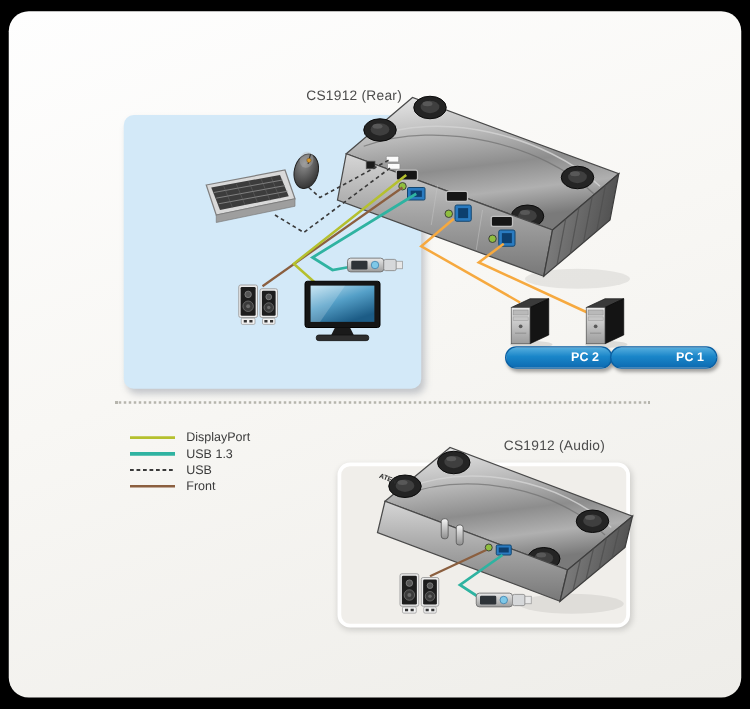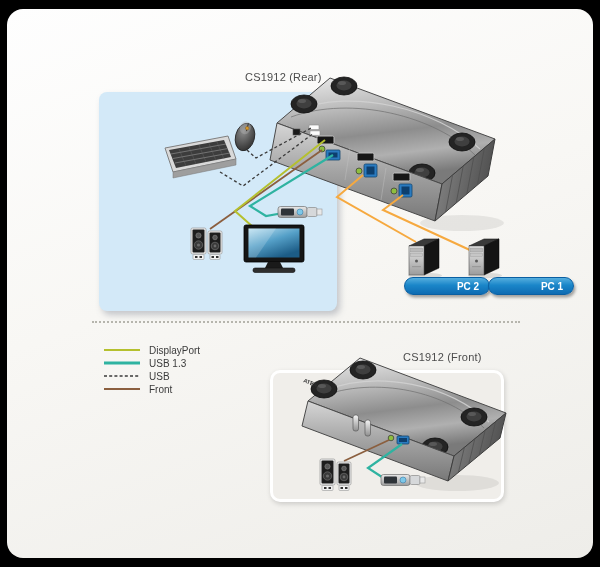--- a/index.html
+++ b/index.html
@@ -235,21 +235,21 @@
 
     <g transform="translate(313,447)">
       <use href="#spk"></use>
     </g>
     <g transform="translate(374,463)">
       <use href="#usbdrive"></use>
     </g>
   </svg>
 
   <div class="device-title rear-title">CS1912 (Rear)</div>
-  <div class="device-title front-title">CS1912 (Front)</div>
+  <div class="device-title front-title">CS1912 (Audio)</div>
 
   <div class="pill pc-pill pc2-pill">PC 2</div>
   <div class="pill pc-pill pc1-pill">PC 1</div>
 
   <div class="legend">
     <div class="legend-row">
       <svg class="legend-swatch" width="36" height="6" viewBox="0 0 36 6">
         <line x1="0" y1="3" x2="36" y2="3" stroke-width="2.2" stroke="#b5c02e"></line>
       </svg>
       <span class="legend-label">DisplayPort</span>

